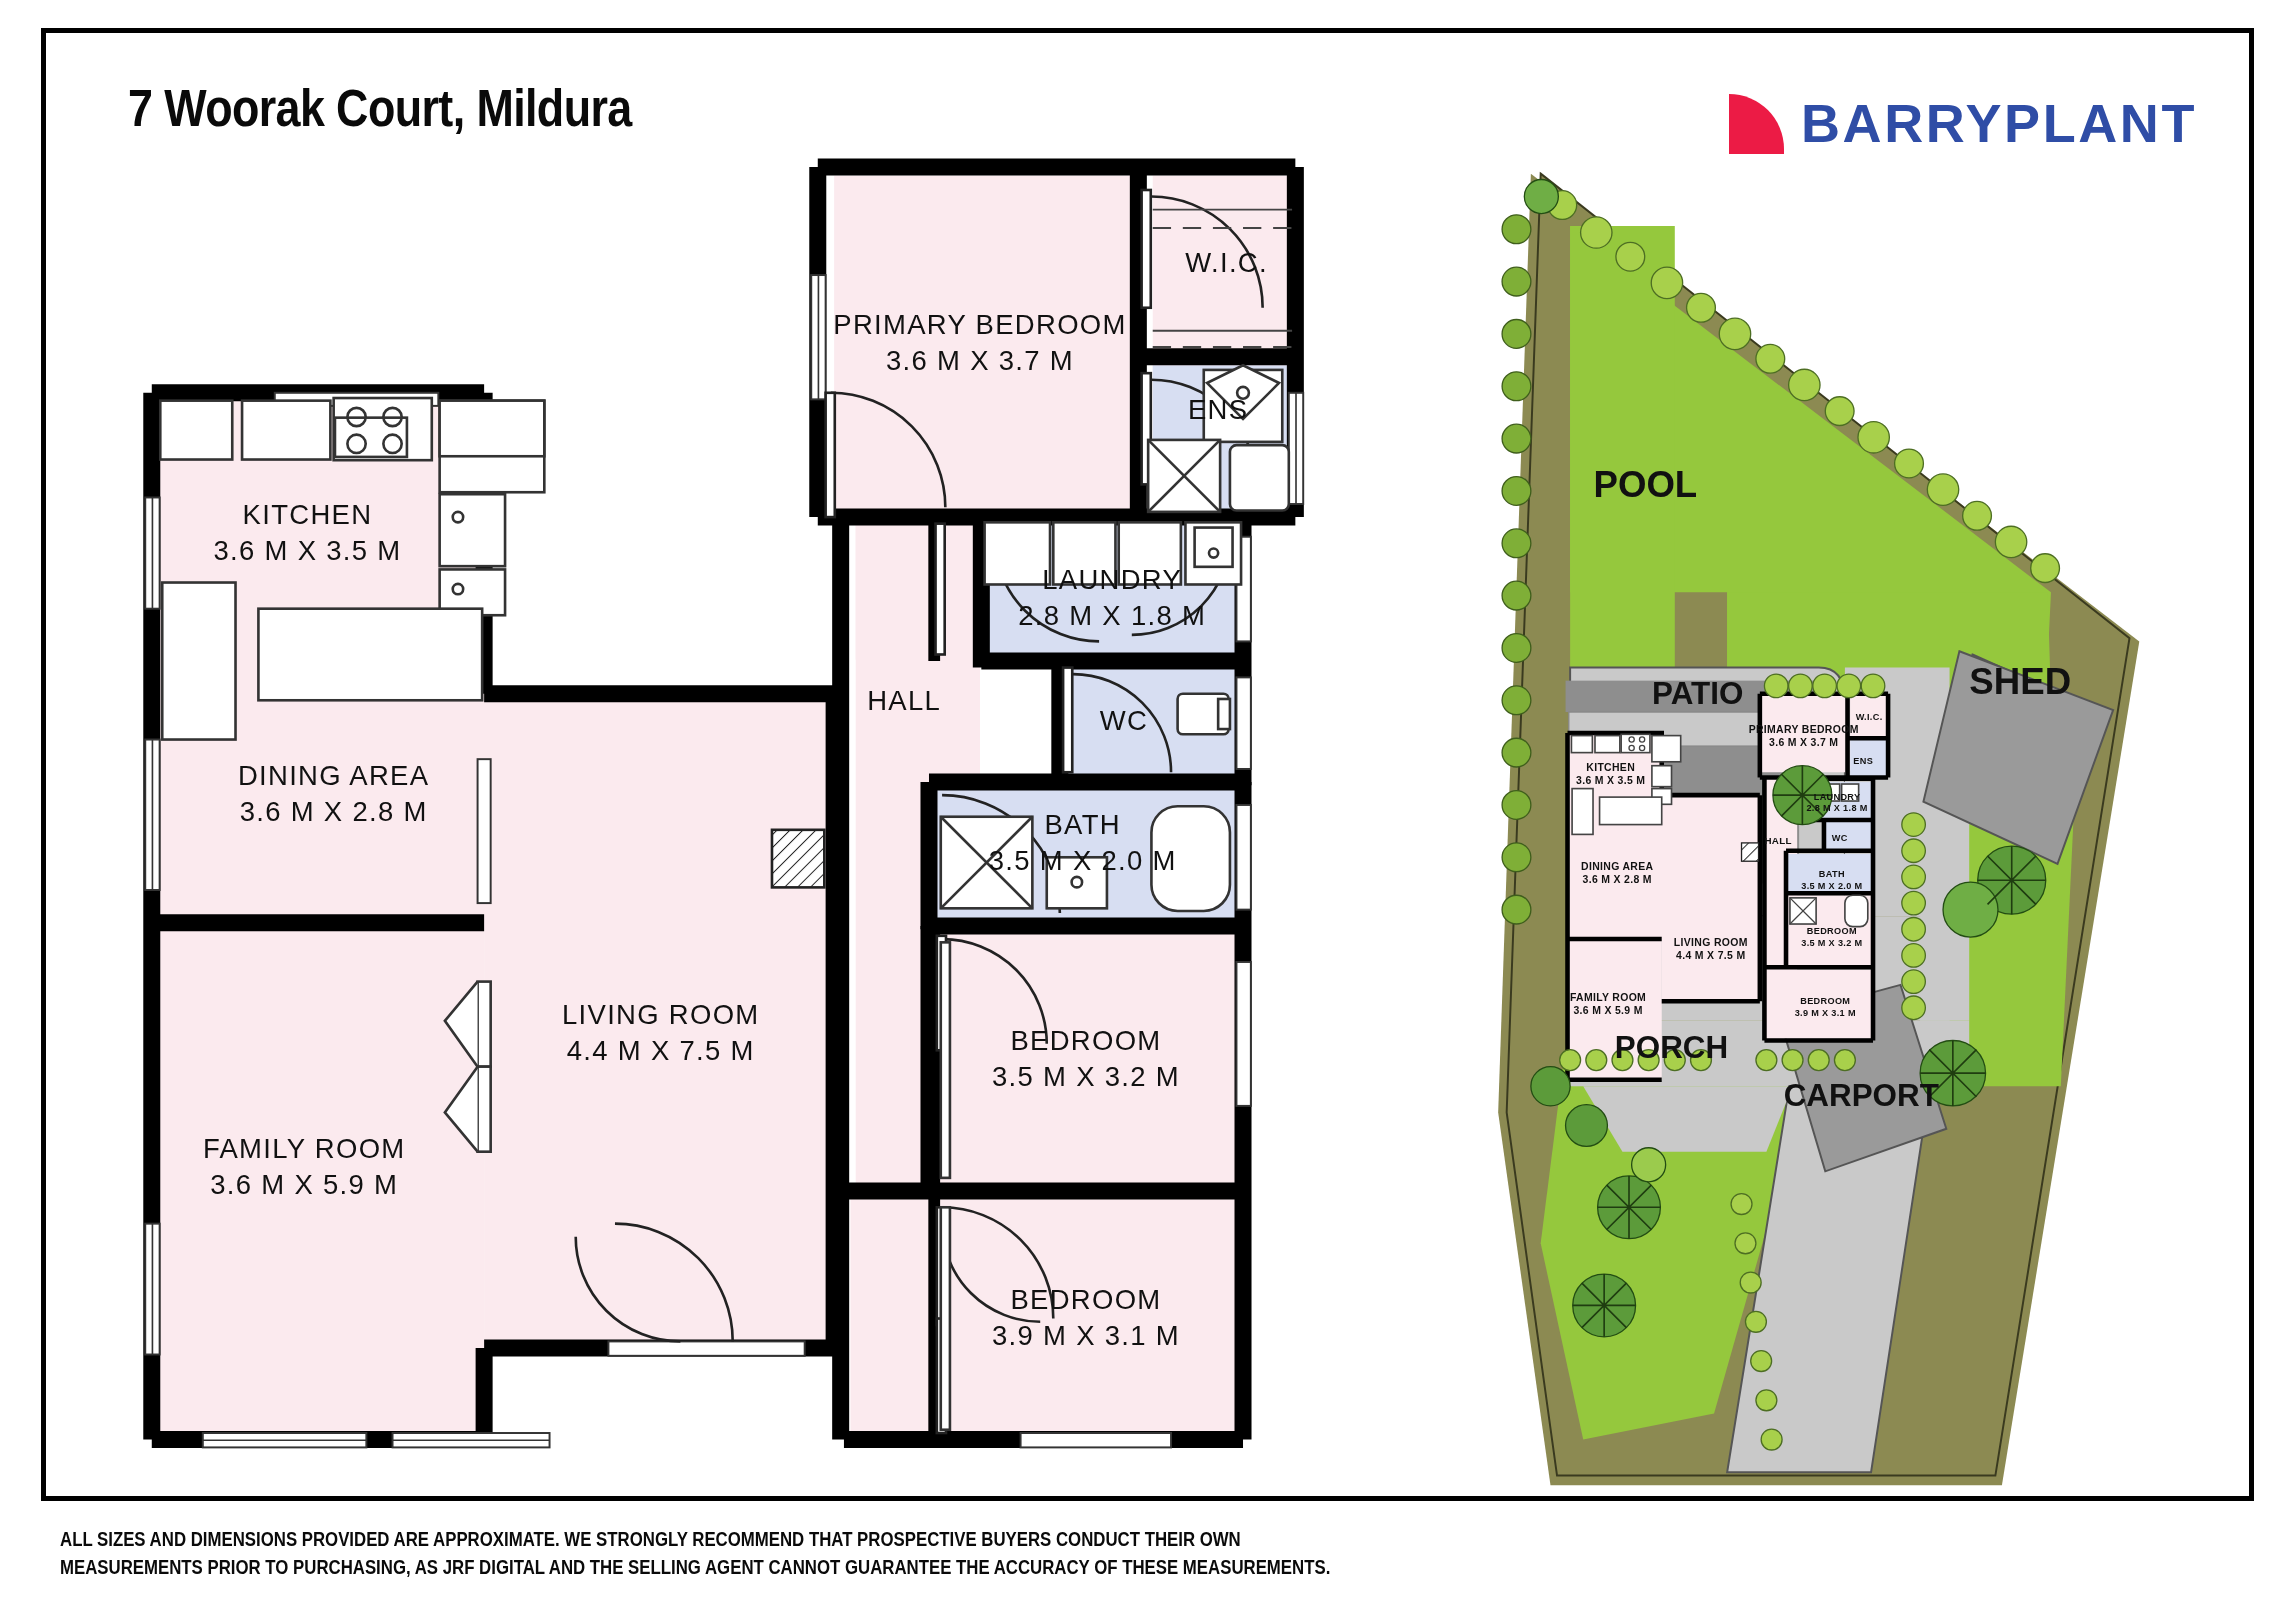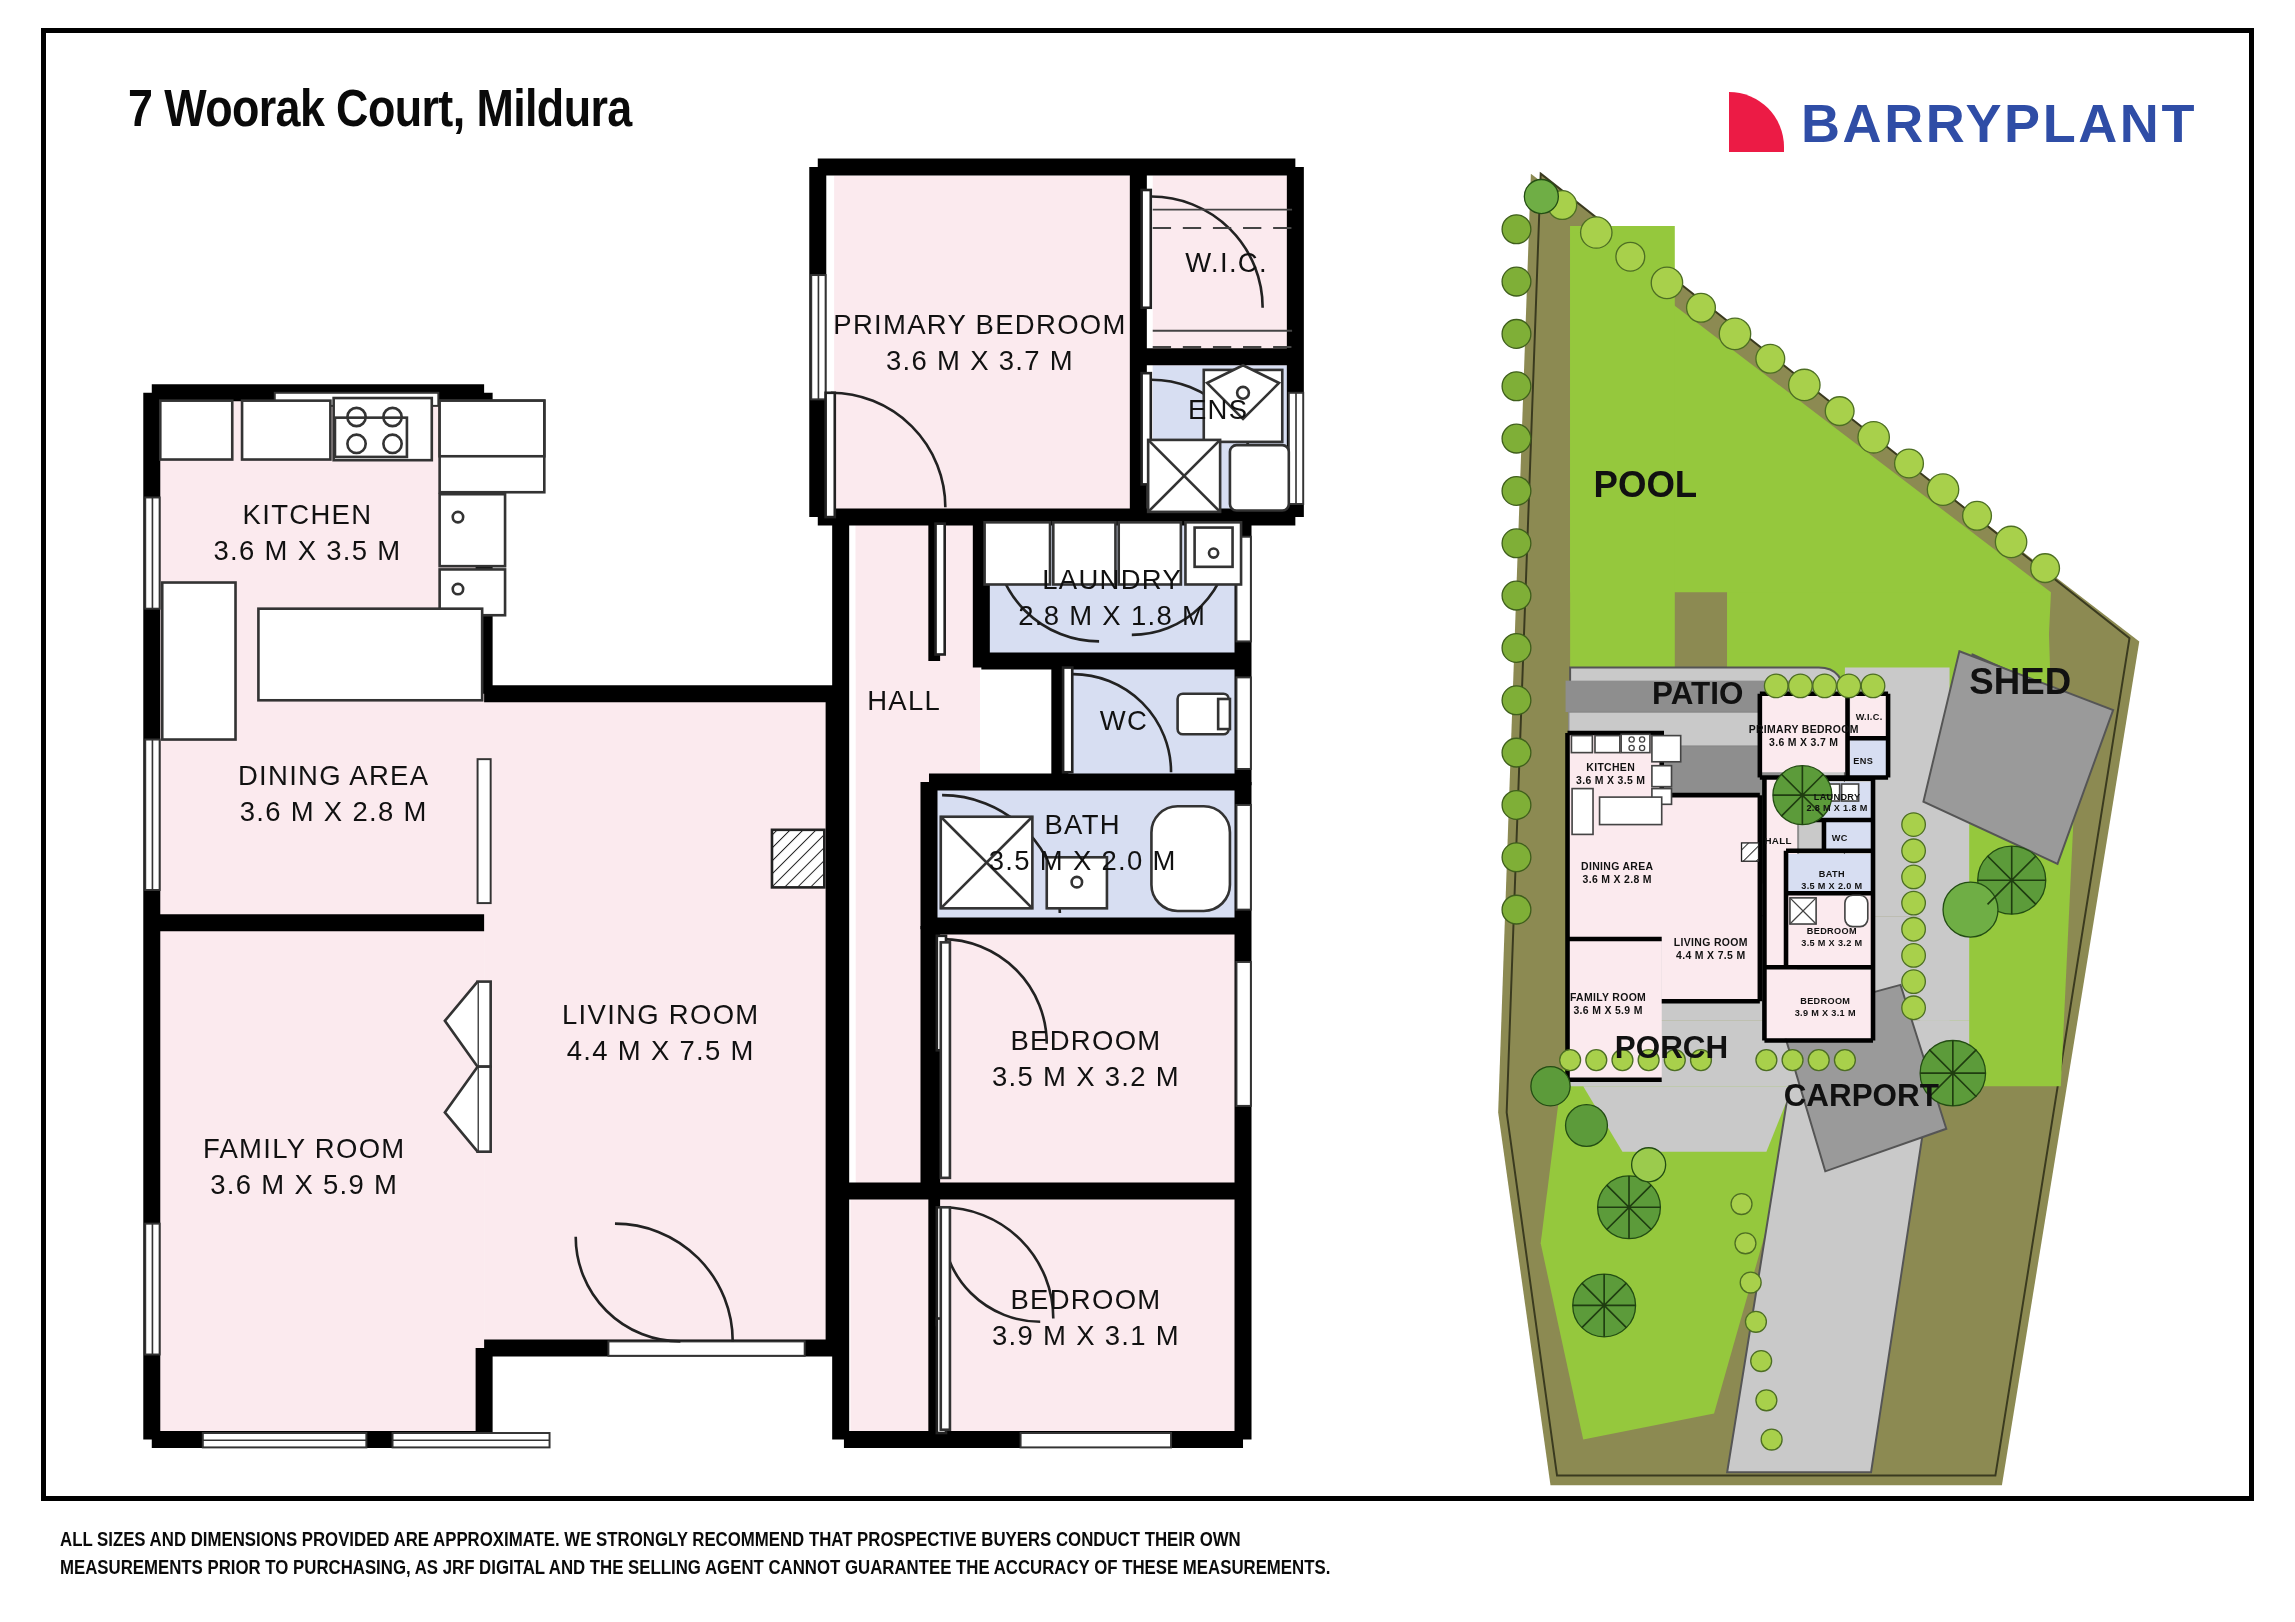--- a/index.html
+++ b/index.html
@@ -19,21 +19,21 @@
     position:absolute;left:128px;top:79px;
     font-size:51px;font-weight:bold;
     letter-spacing:-0.7px;
     color:#0a0a0a;
     font-family:"Liberation Sans Narrow","Liberation Sans",sans-serif;
     transform:scaleX(0.88);transform-origin:left center;
     white-space:nowrap;
   }
   .logo{
     position:absolute;right:98px;top:92px;
-    display:flex;align-items:flex-start;gap:17px;padding-left:16px;
+    display:flex;align-items:flex-end;gap:17px;padding-left:16px;
   }
   .logo-mark{
     width:55px;height:60px;
     background:#EC1B45;
     border-top-right-radius:55px;
   }
   .logo-text{
     font-size:54px;font-weight:bold;color:#2F4DA6;
     letter-spacing:2.6px;
     font-family:"Liberation Sans",sans-serif;

